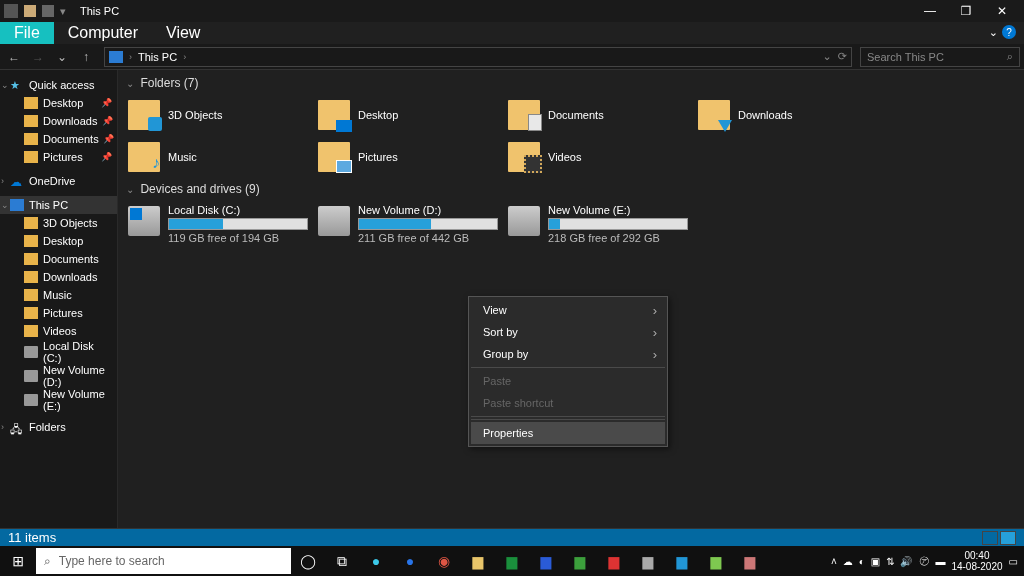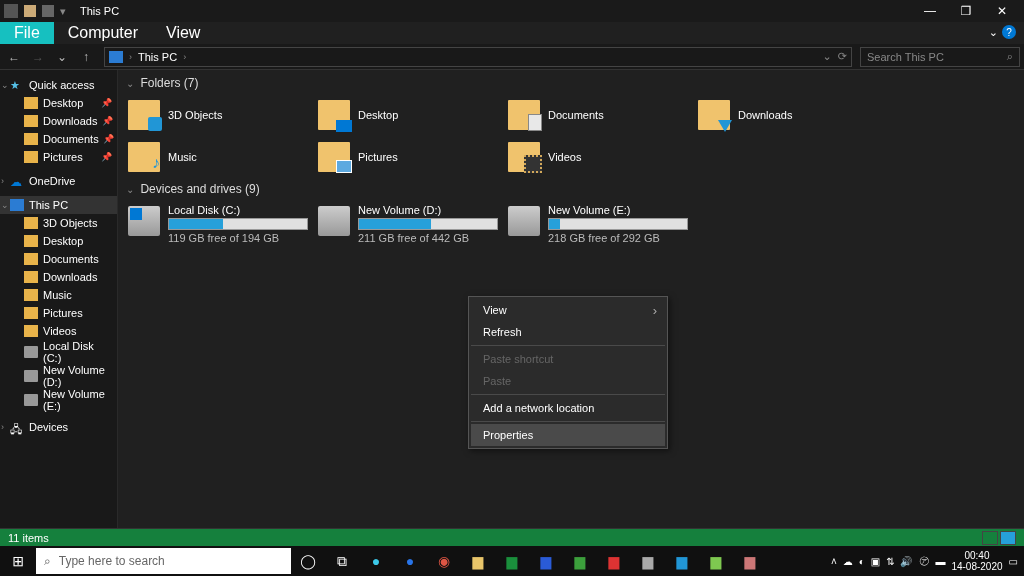--- a/index.html
+++ b/index.html
@@ -68,21 +68,21 @@
 .drive-item { display: flex; width: 190px; gap: 8px; padding: 2px; }
 .drive-item .dic { width: 32px; height: 30px; flex-shrink: 0; background: linear-gradient(#ccc,#999); border-radius: 2px; position: relative; margin-top: 2px; }
 .drive-item .dic.win::after{content:"";position:absolute;top:2px;left:2px;width:12px;height:12px;background:#0078d4;}
 .drive-item .dic.dvd{background:radial-gradient(circle,#eee 20%,#999 50%,#ccc 80%);border-radius:50%;}
 .drive-info { flex: 1; display: flex; flex-direction: column; gap: 2px; }
 .drive-name { font-size: 11px; }
 .drive-bar { width: 140px; height: 12px; background: #e0e0e0; border: 1px solid #999; position: relative; }
 .drive-fill { height: 100%; background: #26a0da; }
 .drive-free { font-size: 11px; color: #bbb; }
 
-.statusbar { height: 18px; background: #15803d; display: flex; align-items: center; padding: 0 8px; font-size: 11px; border-top: 1px solid #333; }
+.statusbar { height: 18px; background: #0369a1; display: flex; align-items: center; padding: 0 8px; font-size: 13px; border-top: 1px solid #333; }
 .statusbar .viewicons { margin-left: auto; display: flex; gap: 2px; }
 .statusbar .vi { width: 16px; height: 14px; border: 1px solid #444; }
 .statusbar .vi.active { background: #26a0da; }
 
 .taskbar { height: 30px; background: #101010; display: flex; align-items: center; }
 .taskbar .start { width: 36px; display: flex; align-items: center; justify-content: center; font-size: 14px; }
 .taskbar .searchbox { width: 255px; height: 26px; background: #fff; color: #666; display: flex; align-items: center; padding: 0 8px; font-size: 12px; gap: 8px; }
 .taskbar .tbicon { width: 34px; height: 30px; display: flex; align-items: center; justify-content: center; font-size: 14px; }
 .taskbar .tray { margin-left: auto; display: flex; align-items: center; gap: 6px; padding: 0 6px; font-size: 10px; }
 .taskbar .tray .time { text-align: center; font-size: 10px; line-height: 11px; }
@@ -220,21 +220,21 @@
           <span>New Volume (D:)</span>
         </li>
       <li class="sub">
           <span class="ic disk"></span>
           <span>New Volume (E:)</span>
         </li>
 
       <li class="top">
           <span class="tree-arrow">›</span>
           <span class="ic net"></span>
-          <span>Devices</span>
+          <span>Folders</span>
         </li>
     </ul>
   </div>
 
   <div class="content">
     <div class="group-header">
       <span class="chev">⌄</span>
       <span>Folders (7)</span>
     </div>
     <div class="folder-grid" id="folder-grid">
@@ -302,26 +302,26 @@
             </div>
             <div class="drive-free">218 GB free of 292 GB</div>
           </div>
         </div>
       </div>
   </div>
 </div>
 
 <div class="context-menu">
   <div class="cmi sub">View</div>
-  <div class="cmi">Refresh</div>
+  <div class="cmi sub">Sort by</div>
+  <div class="cmi sub">Group by</div>
   <hr>
+  <div class="cmi disabled">Paste</div>
   <div class="cmi disabled">Paste shortcut</div>
-  <div class="cmi disabled">Paste</div>
   <hr>
-  <div class="cmi">Add a network location</div>
   <hr>
   <div class="cmi hover">Properties</div>
 </div>
 
 <div class="statusbar">
   <span>11 items</span>
   <div class="viewicons">
     <span class="vi"></span>
     <span class="vi active"></span>
   </div>

